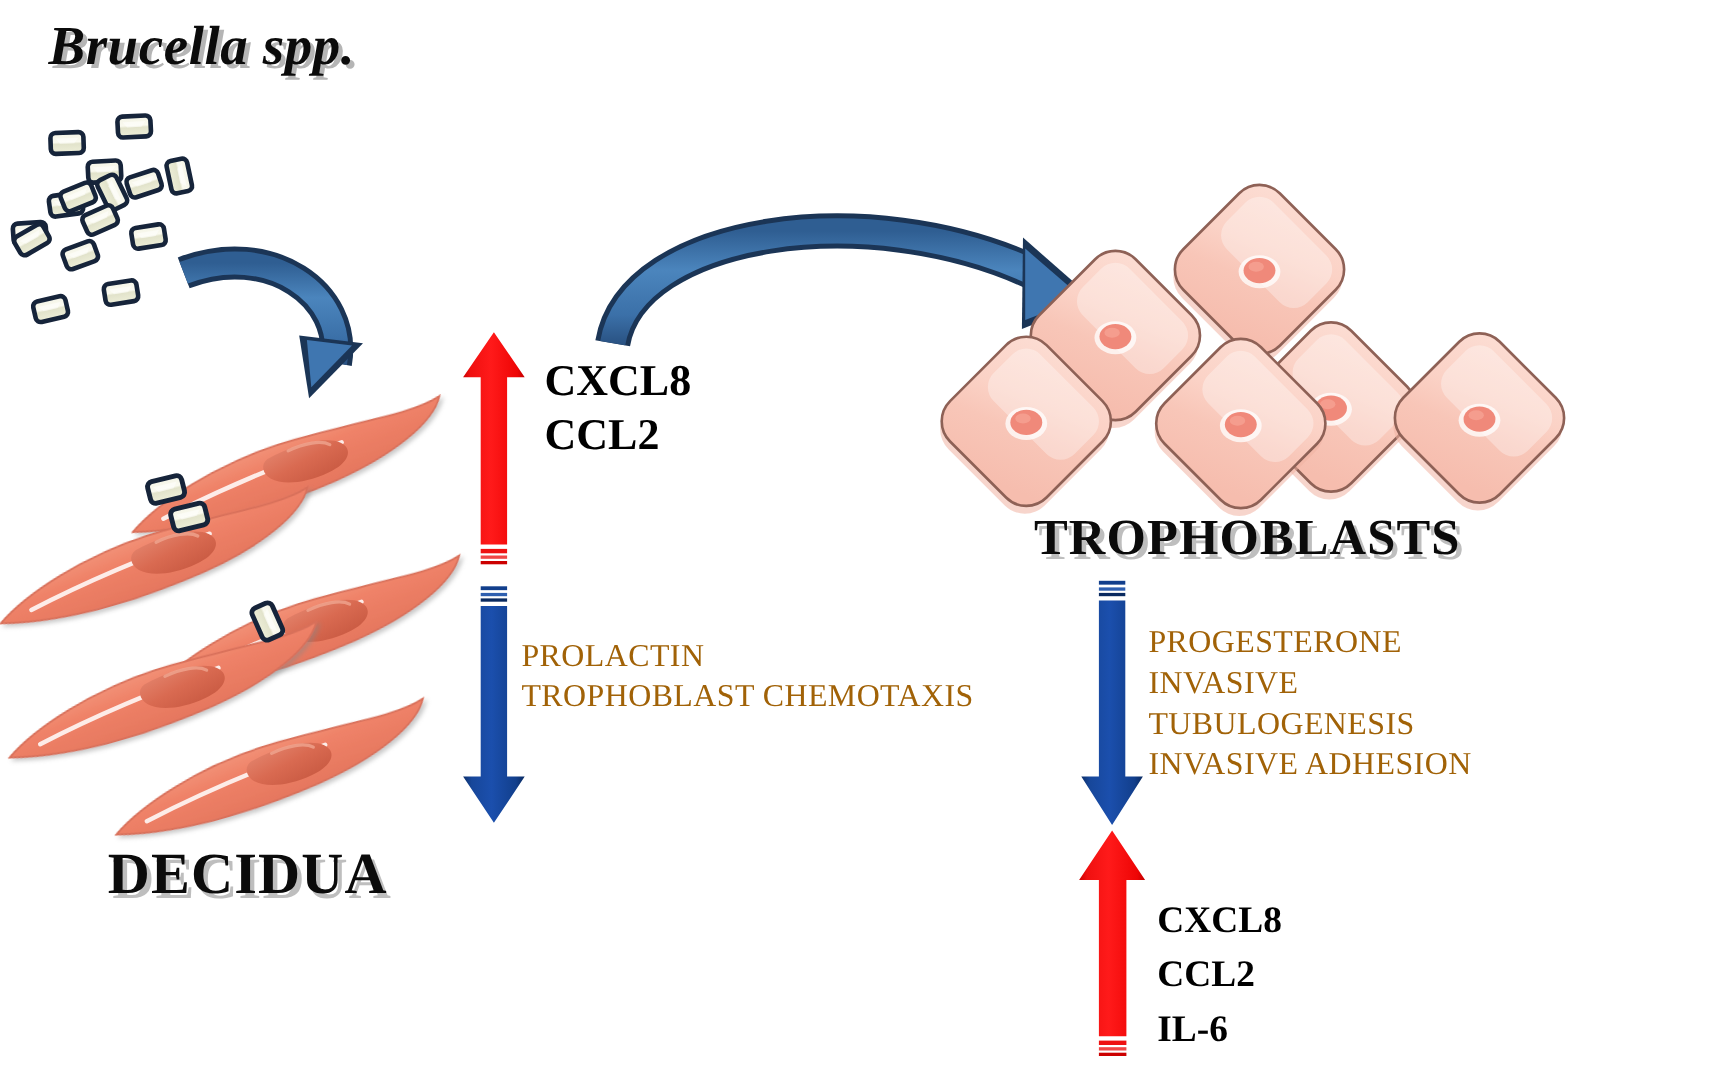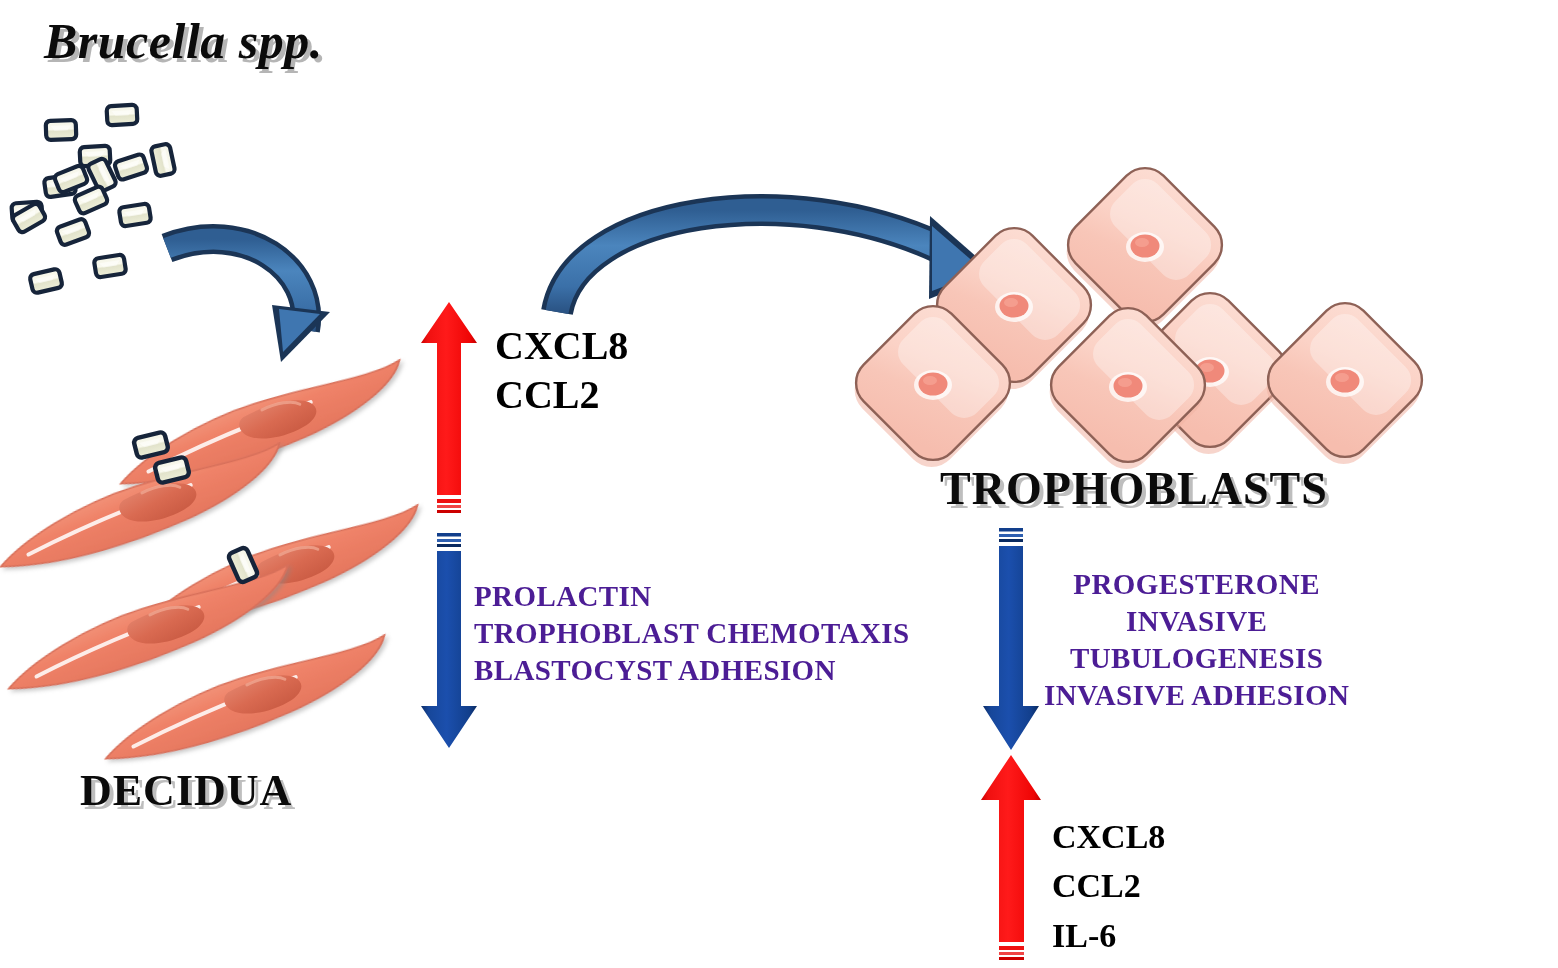--- a/index.html
+++ b/index.html
@@ -15,36 +15,36 @@
     text-shadow:4px 4px 0 rgba(120,120,120,.55);
   }
   .title .genus{font-style:italic;}
   .title .sp{font-style:italic;}
 
   .bigLabel{
     position:absolute;font-weight:bold;color:#0b0b0b;
     white-space:nowrap;letter-spacing:1px;
     text-shadow:4px 4px 0 rgba(125,125,125,.5);
   }
-  #decidua-label{left:80px;top:765px;font-size:44px;}
+  #decidua-label{left:98px;top:765px;font-size:53px;}
   #trophoblasts-label{left:925px;top:462px;font-size:46px;margin-left:15px;}
 
   .cytokine-list{
     position:absolute;font-weight:bold;color:#000;
     white-space:nowrap;line-height:1.22;
   }
   #cxcl-top{left:495px;top:322px;font-size:40px;}
   #cytok-bottom-right{left:1052px;top:812px;font-size:34px;line-height:1.45;}
 
   .fn-list{
-    position:absolute;font-weight:bold;color:#4c1d95;
+    position:absolute;font-weight:normal;color:#a16207;
     white-space:nowrap;line-height:1.28;font-size:29px;letter-spacing:.4px;
   }
   #fn-left{left:474px;top:578px;}
-  #fn-right{left:1044px;top:566px;text-align:center;}
+  #fn-right{left:1044px;top:566px;}
 
   .fn-list div, .cytokine-list div{display:block;}
 
   svg.layer{position:absolute;left:0;top:0;width:1558px;height:968px;}
 </style>
 </head>
 <body>
 
 <div id="stage">
 
@@ -215,21 +215,20 @@
   <div class="bigLabel" id="trophoblasts-label">TROPHOBLASTS</div>
 
   <div class="cytokine-list" id="cxcl-top">
     <div>CXCL8</div>
     <div>CCL2</div>
   </div>
 
   <div class="fn-list" id="fn-left">
     <div>PROLACTIN</div>
     <div>TROPHOBLAST CHEMOTAXIS</div>
-    <div>BLASTOCYST ADHESION</div>
   </div>
 
   <div class="fn-list" id="fn-right">
     <div>PROGESTERONE</div>
     <div>INVASIVE</div>
     <div>TUBULOGENESIS</div>
     <div>INVASIVE ADHESION</div>
   </div>
 
   <div class="cytokine-list" id="cytok-bottom-right">

